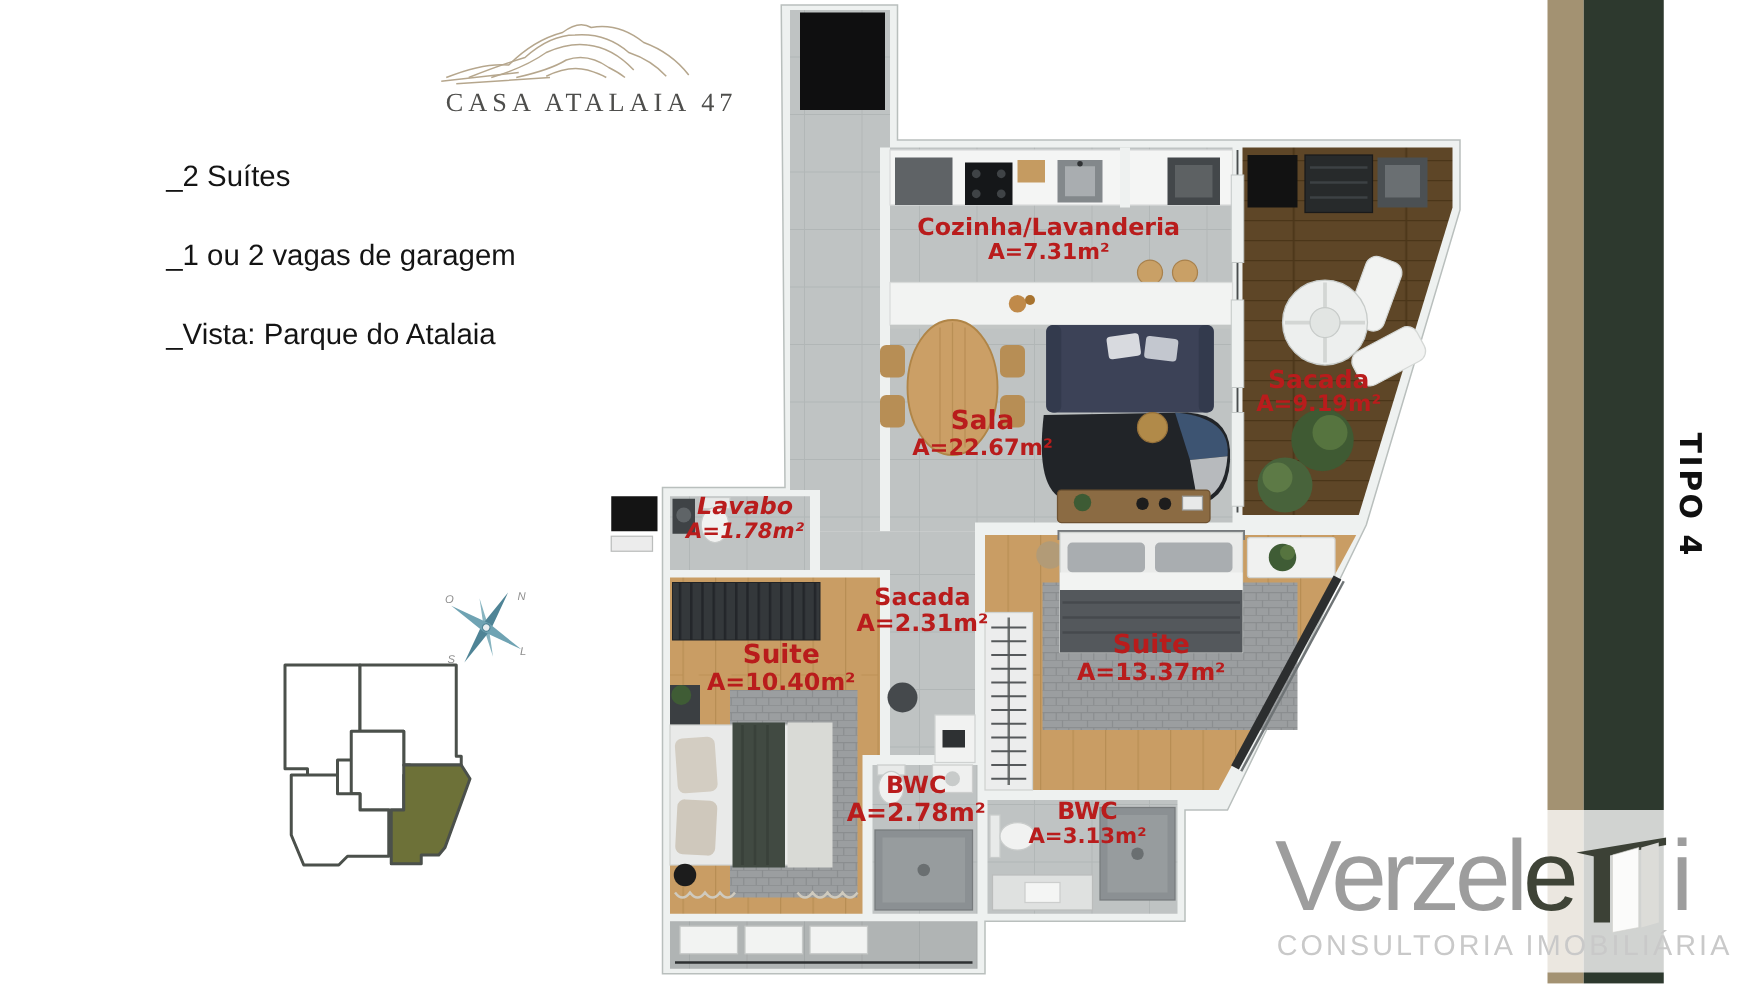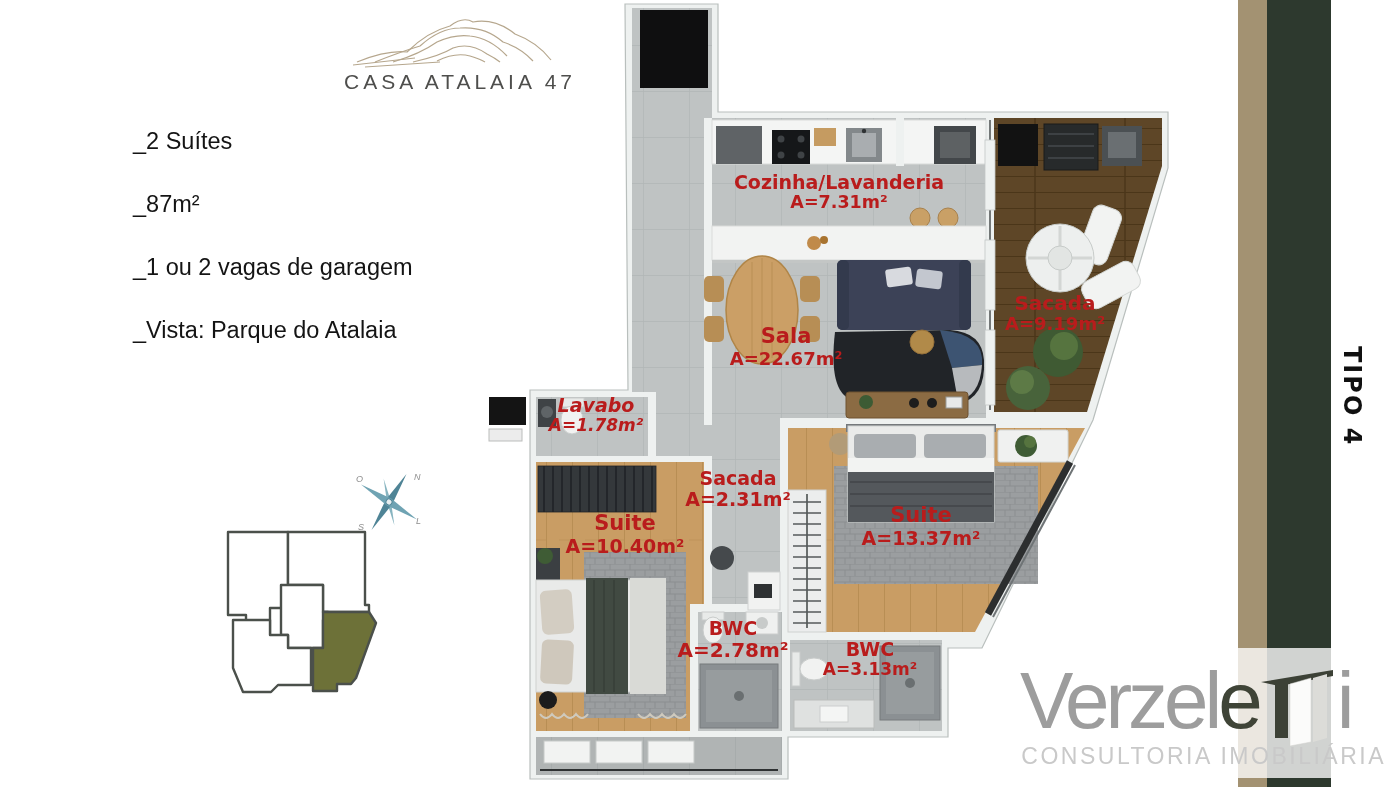--- a/index.html
+++ b/index.html
@@ -1,20 +1,20 @@
 <!DOCTYPE html>
 <html><head>
 <meta charset="utf-8">
 <style>
   html,body{margin:0;padding:0;background:#ffffff;}
   .page{position:relative;width:1400px;height:787px;background:#ffffff;overflow:hidden;
         font-family:"Liberation Sans",sans-serif;}
 
   
-  .brand-logo{position:absolute;left:330px;top:12px;width:260px;text-align:center;z-index:3;}
+  .brand-logo{position:absolute;left:330px;top:12px;width:260px;text-align:right;z-index:3;font-family:Liberation Serif, serif;}
   .brand-logo svg{display:block;margin:0 auto;}
   .brand-title{margin-top:2px;font-size:21px;letter-spacing:4px;color:#4e4e4c;
                font-weight:400;white-space:nowrap;}
 
   .features{position:absolute;left:133px;top:128px;margin:0;padding:0;list-style:none;z-index:3;}
   .features li{font-size:23.5px;color:#141414;margin:0 0 36px 0;white-space:nowrap;}
 
   .compass{position:absolute;left:352px;top:466px;z-index:3;}
   .keyplan{position:absolute;left:213px;top:460px;z-index:3;}
 
@@ -312,21 +312,20 @@
         <path d="M68,50 Q95,44 108,36 Q125,30 142,42 Q150,46 155,50"></path>
         <path d="M92,49 Q110,40 125,44 Q135,47 140,50"></path>
         <path d="M8,53 L70,46 M20,55 L95,50"></path>
       </g>
     </svg>
     <div class="brand-title">CASA ATALAIA 47</div>
   </div>
 
   <ul class="features">
     <li>_2 Suítes</li>
-    <li>_87m²</li>
     <li>_1 ou 2 vagas de garagem</li>
     <li>_Vista: Parque do Atalaia</li>
   </ul>
 
   <svg class="compass" width="74" height="72" viewBox="0 0 74 72">
     <g transform="rotate(32 37 36)">
       <polygon points="37,12 39,36 37,60 35,36" fill="#87b4c0"></polygon>
       <polygon points="13,36 37,34 61,36 37,38" fill="#87b4c0" transform="rotate(45 37 36)"></polygon>
       <polygon points="37,3 41,36 37,69 33,36" fill="#4f8496"></polygon>
       <polygon points="4,36 37,32 70,36 37,40" fill="#6fa3b3"></polygon>

